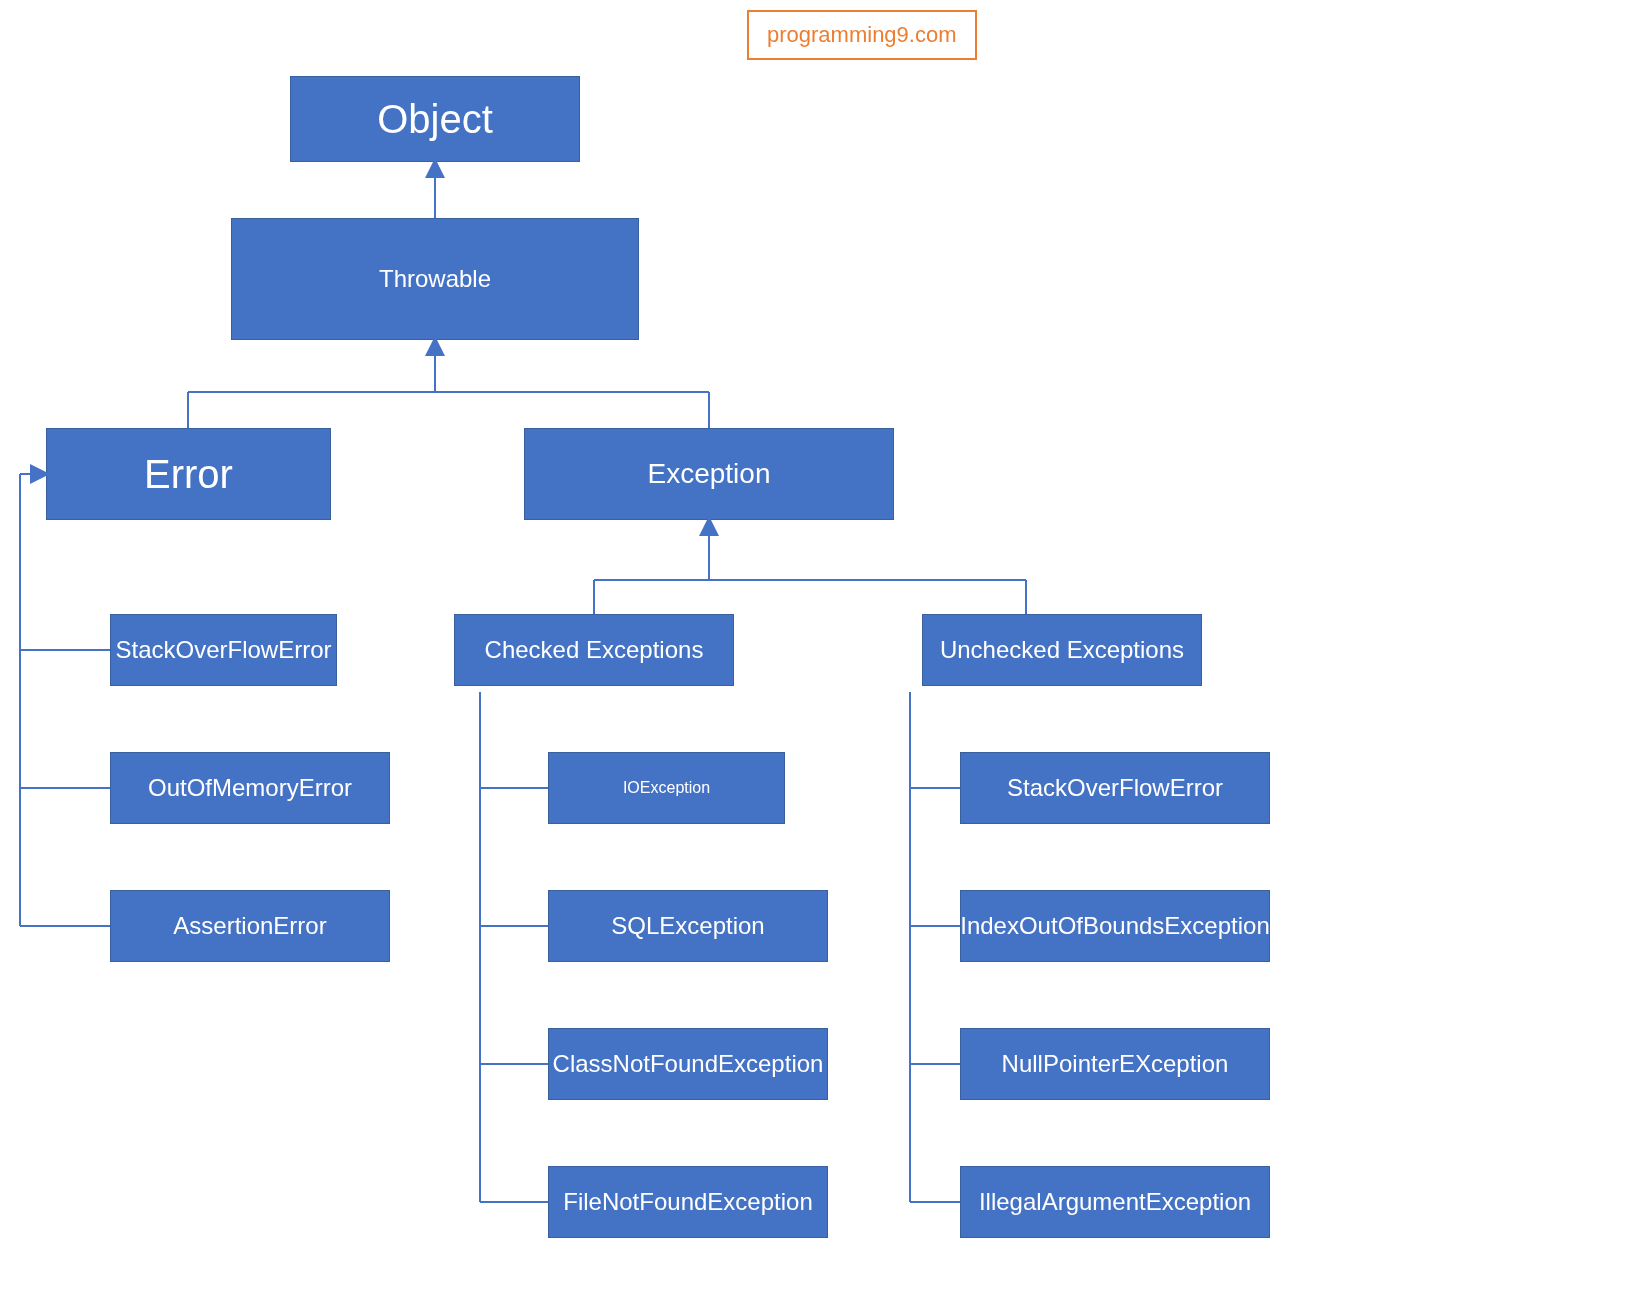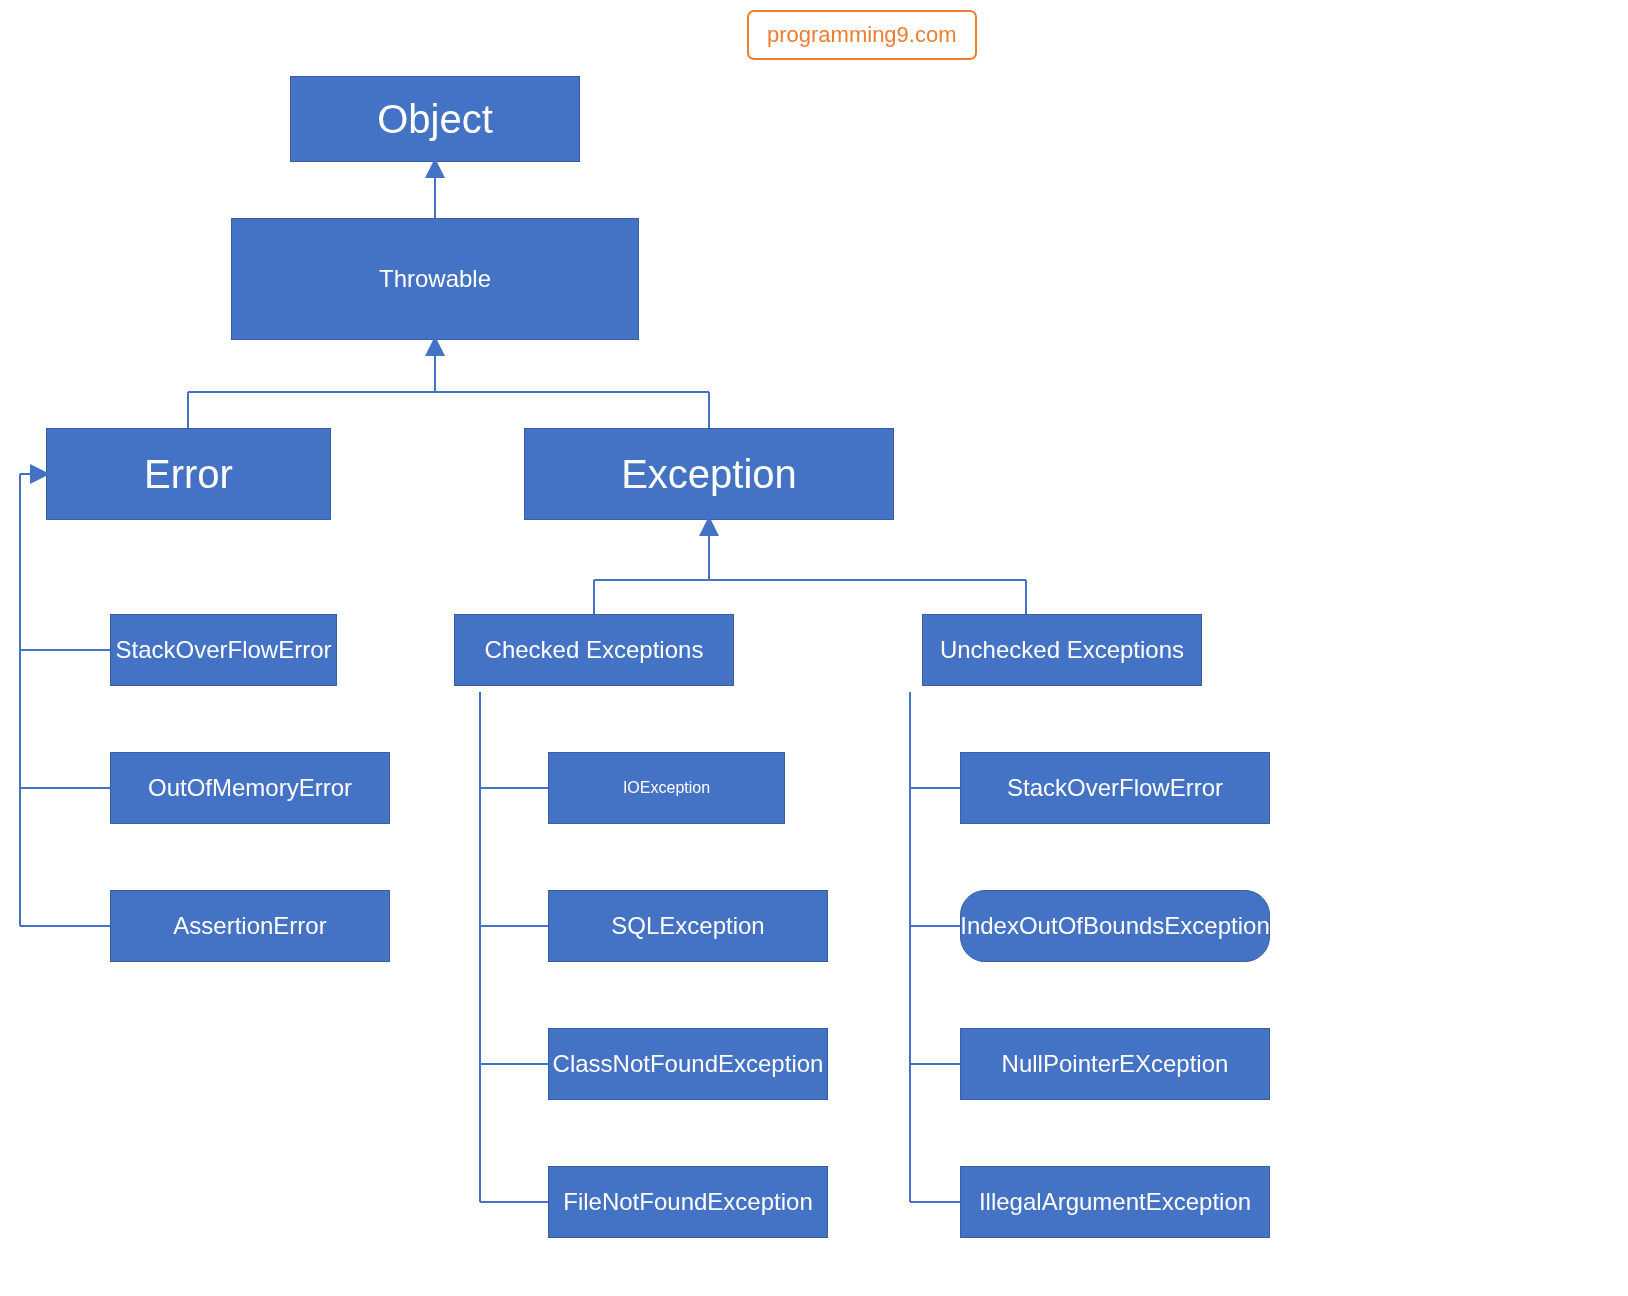--- a/index.html
+++ b/index.html
@@ -34,47 +34,47 @@
     width: 1628px;
     height: 1296px;
     pointer-events: none;
   }
   .line { stroke: #4472C4; stroke-width: 2; fill: none; }
   .arrowhead { fill: #4472C4; }
 </style>
 </head>
 <body>
 
-<div class="watermark" style="left:747px; top:10px;border-radius:7px;">programming9.com</div>
+<div class="watermark" style="left:747px; top:10px;">programming9.com</div>
 
 <div class="box" style="left:290px; top:76px; width:290px; height:86px; font-size:40px;">Object</div>
 
 <div class="box" style="left:231px; top:218px; width:408px; height:122px; font-size:24px; flex-direction:column; line-height:1.2;">
   <div>Throwable</div>
 </div>
 
 <div class="box" style="left:46px; top:428px; width:285px; height:92px; font-size:40px;">Error</div>
 
-<div class="box" style="left:524px; top:428px; width:370px; height:92px; font-size:40px;">Exception</div>
+<div class="box" style="left:524px; top:428px; width:370px; height:92px; font-size:28px;">Exception</div>
 
 <div class="box" style="left:454px; top:614px; width:280px; height:72px; font-size:24px;">Checked Exceptions</div>
 
 <div class="box" style="left:922px; top:614px; width:280px; height:72px; font-size:24px;">Unchecked Exceptions</div>
 
 <div class="box" style="left:110px; top:614px; width:227px; height:72px; font-size:24px;">StackOverFlowError</div>
 <div class="box" style="left:110px; top:752px; width:280px; height:72px; font-size:24px;">OutOfMemoryError</div>
 <div class="box" style="left:110px; top:890px; width:280px; height:72px; font-size:24px;">AssertionError</div>
 
 <div class="box" style="left:548px; top:752px; width:237px; height:72px; font-size:16px;">IOException</div>
 <div class="box" style="left:548px; top:890px; width:280px; height:72px; font-size:24px;">SQLException</div>
 <div class="box" style="left:548px; top:1028px; width:280px; height:72px; font-size:24px;">ClassNotFoundException</div>
 <div class="box" style="left:548px; top:1166px; width:280px; height:72px; font-size:24px;">FileNotFoundException</div>
 
 <div class="box" style="left:960px; top:752px; width:310px; height:72px; font-size:24px;">StackOverFlowError</div>
-<div class="box" style="left:960px; top:890px; width:310px; height:72px; font-size:24px;border-radius:25px;">IndexOutOfBoundsException</div>
+<div class="box" style="left:960px; top:890px; width:310px; height:72px; font-size:24px;">IndexOutOfBoundsException</div>
 <div class="box" style="left:960px; top:1028px; width:310px; height:72px; font-size:24px;">NullPointerEXception</div>
 <div class="box" style="left:960px; top:1166px; width:310px; height:72px; font-size:24px;">IllegalArgumentException</div>
 
 <svg class="connectors">
   <defs>
     <marker id="ah" markerWidth="10" markerHeight="10" refX="5" refY="5" orient="auto">
       <path d="M0,0 L10,5 L0,10 z" class="arrowhead"></path>
     </marker>
   </defs>
 

